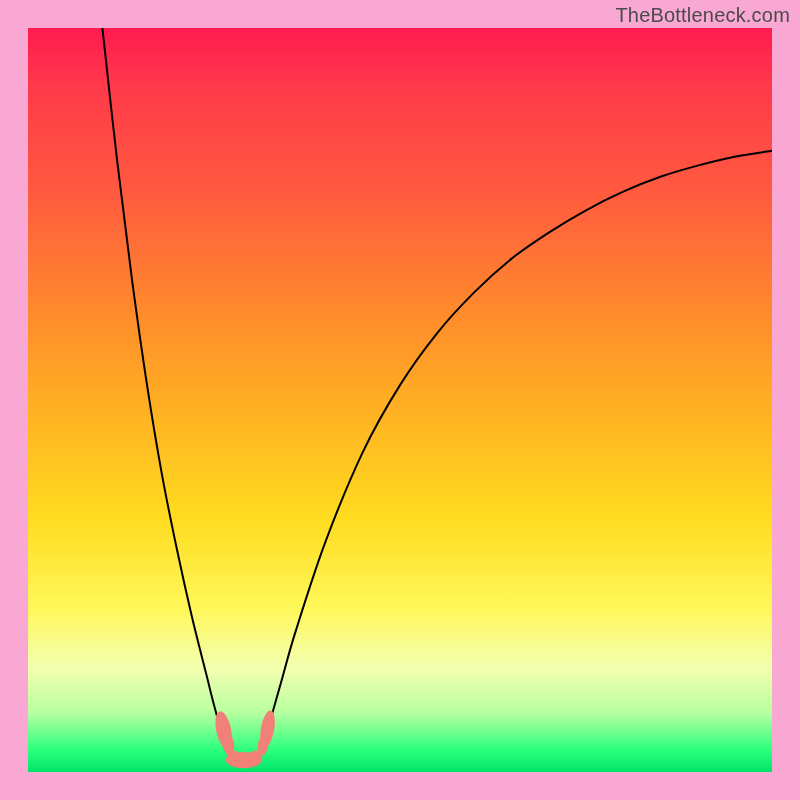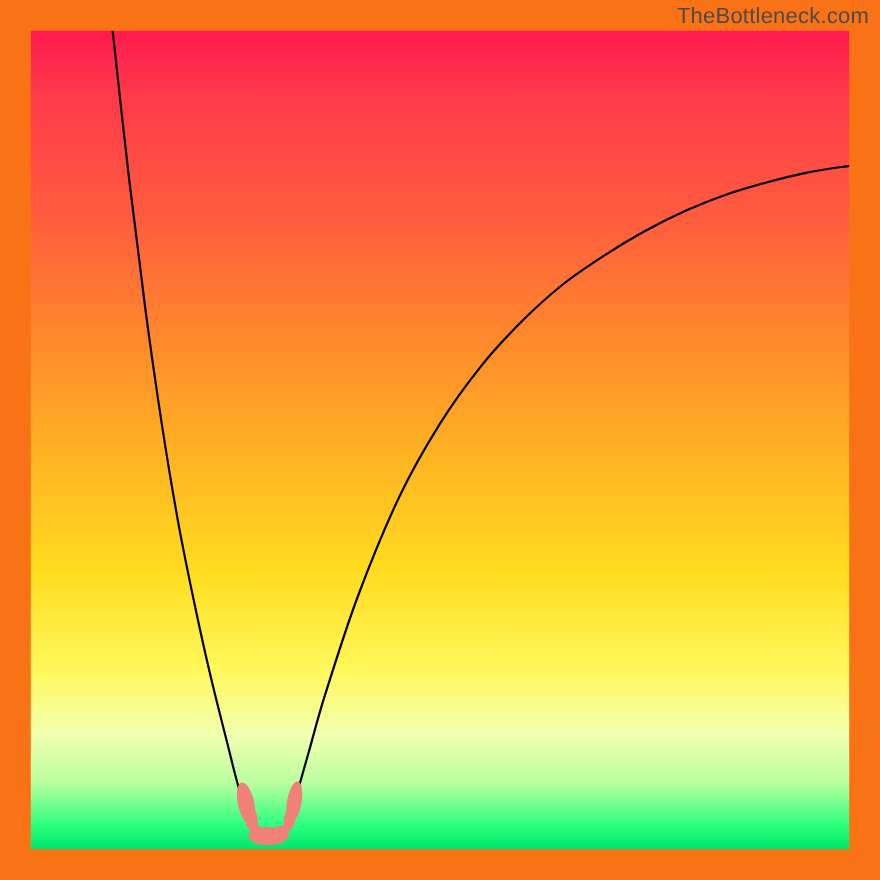--- a/index.html
+++ b/index.html
@@ -8,21 +8,21 @@
     width: 800px;
     height: 800px;
     background: #000;
     overflow: hidden;
     font-family: Arial, Helvetica, sans-serif;
   }
   .frame {
     position: relative;
     width: 800px;
     height: 800px;
-    background: #f97316;
+    background: #f9a8d4;
   }
   .plot-area {
     position: absolute;
     left: 28px;
     top: 28px;
     width: 744px;
     height: 744px;
     
     background: linear-gradient(
       to bottom,

